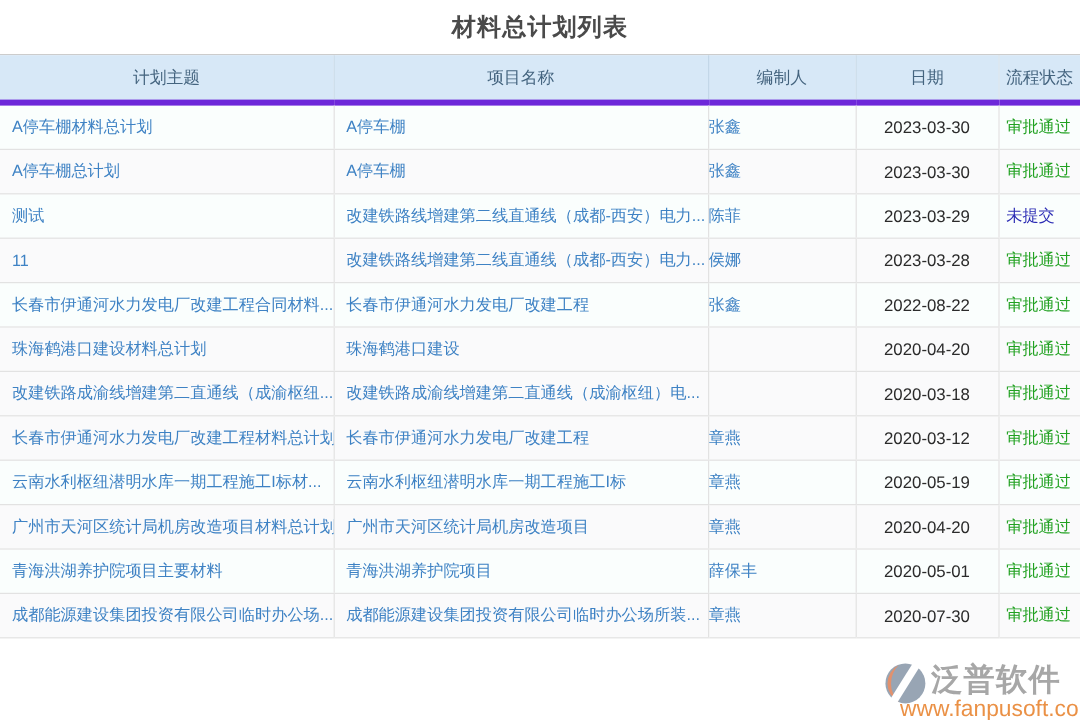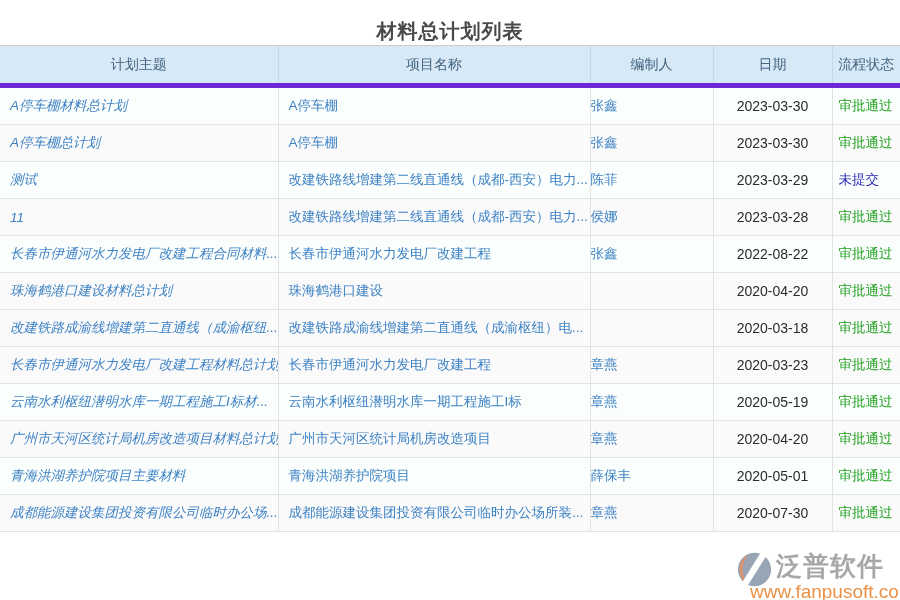--- a/index.html
+++ b/index.html
@@ -3,41 +3,41 @@
 <meta charset="utf-8">
 <style>
   html,body{margin:0;padding:0;}
   body{
     width:900px;height:600px;overflow:hidden;position:relative;
     background:#ffffff;
     font-family:"Liberation Sans","DejaVu Sans",sans-serif;
   }
   .title-bar{
     height:45px;border-bottom:1px solid #cccccc;
-    display:flex;align-items:flex-end;justify-content:center;
+    display:flex;align-items:center;justify-content:center;
   }
   .page-title{
     margin:0;font-size:20px;font-weight:bold;color:#4a4a4a;letter-spacing:1px;
   }
   table{
     width:900px;border-collapse:collapse;table-layout:fixed;
   }
   th{
     height:35px;background:#d7e8f7;color:#44647f;
     font-weight:normal;font-size:14px;text-align:center;
     border-left:1px solid #c3d7e8;border-bottom:5px solid #6d28d9;
     white-space:nowrap;overflow:hidden;
   }
   th:first-child{border-left:none;}
   td{
     height:36px;font-size:13.5px;white-space:nowrap;overflow:hidden;
     border-bottom:1px solid #e2e2e2;border-left:1px solid #e2e2e2;
     padding:0 4px 0 10px;color:#333;
   }
-  td:first-child{border-left:none;font-style:italic;}
+  td:first-child{border-left:none;}
   tr.odd{background:#fafefd;}
   tr.even{background:#fafafb;}
   td.col-subject span,td.col-project span{color:#3e82c4;cursor:pointer;}
   td.col-creator{text-align:left;padding:0;}
   td.col-creator span{color:#3e82c4;}
   td.col-date{text-align:center;padding:0;color:#2b2b2b;font-size:14px;}
   td.col-status{padding:0 0 0 6px;}
   td.col-status span.approved{color:#21a121;}
   td.col-status span.unsubmitted{color:#2b2bb4;}
   .watermark{
@@ -125,21 +125,21 @@
         <td class="col-subject"><span>改建铁路成渝线增建第二直通线（成渝枢纽...</span></td>
         <td class="col-project"><span>改建铁路成渝线增建第二直通线（成渝枢纽）电...</span></td>
         <td class="col-creator"><span></span></td>
         <td class="col-date"><span>2020-03-18</span></td>
         <td class="col-status"><span class="approved">审批通过</span></td>
       </tr>
       <tr class="even">
         <td class="col-subject"><span>长春市伊通河水力发电厂改建工程材料总计划</span></td>
         <td class="col-project"><span>长春市伊通河水力发电厂改建工程</span></td>
         <td class="col-creator"><span>章燕</span></td>
-        <td class="col-date"><span>2020-03-23</span></td>
+        <td class="col-date"><span>2020-03-12</span></td>
         <td class="col-status"><span class="approved">审批通过</span></td>
       </tr>
       <tr class="odd">
         <td class="col-subject"><span>云南水利枢纽潜明水库一期工程施工I标材...</span></td>
         <td class="col-project"><span>云南水利枢纽潜明水库一期工程施工I标</span></td>
         <td class="col-creator"><span>章燕</span></td>
         <td class="col-date"><span>2020-05-19</span></td>
         <td class="col-status"><span class="approved">审批通过</span></td>
       </tr>
       <tr class="even">

